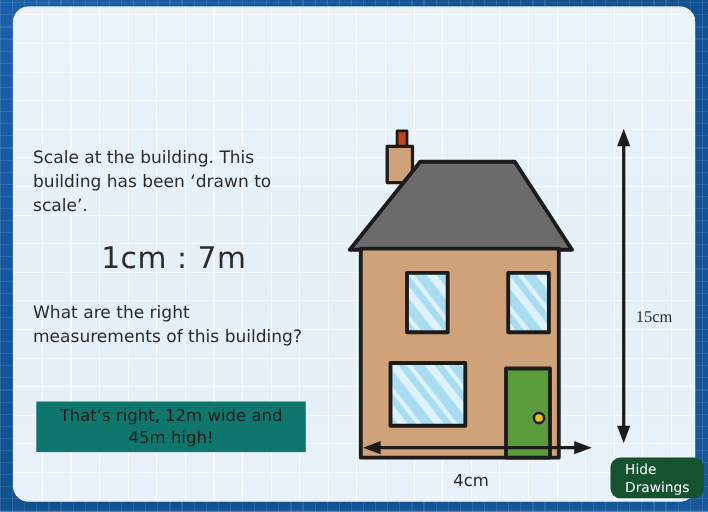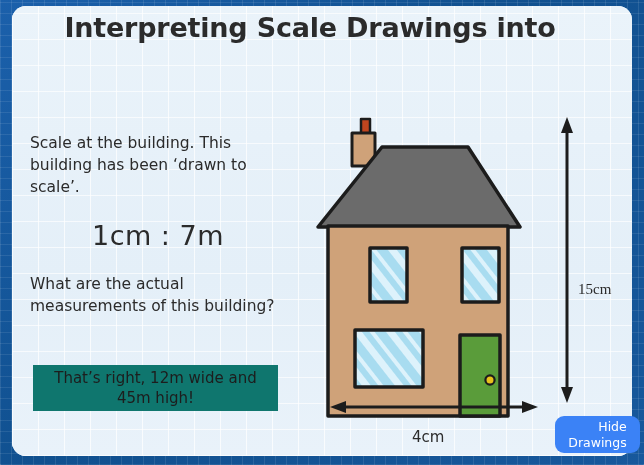--- a/index.html
+++ b/index.html
@@ -145,29 +145,29 @@
     box-sizing: border-box;
   }
 
   
   #hide-answers-button {
     position: absolute;
     left: 555px;
     top: 416px;
     width: 85px;
     height: 37px;
-    background: #3b82f6;
+    background: #14532d;
     border-radius: 9px;
     color: #ffffff;
     font-size: 12.5px;
     line-height: 1.25;
     display: flex;
     align-items: center;
     justify-content: center;
-    text-align: right;
+    text-align: left;
     cursor: pointer;
     box-sizing: border-box;
   }
 
   
   #house-figure {
     position: absolute;
     left: 300px;
     top: 100px;
     width: 300px;
@@ -188,28 +188,27 @@
 <body>
 
 <div id="frame"></div>
 
 <div id="page">
   <div class="paper"></div>
   <div class="streaks"></div>
 </div>
 
 <div id="title">
-  <div>Interpreting Scale Drawings into</div>
 </div>
 
 <div id="intro-text">Scale at the building. This building has been ‘drawn to scale’.</div>
 
 <div id="scale-ratio">1cm : 7m</div>
 
-<div id="question-text">What are the actual measurements of this building?</div>
+<div id="question-text">What are the right measurements of this building?</div>
 
 <div id="answer-box">
   <span>That’s right, 12m wide and 45m high!</span>
 </div>
 
 <div id="hide-answers-button">
   <div>
     <div>Hide</div>
     <div>Drawings</div>
   </div>

